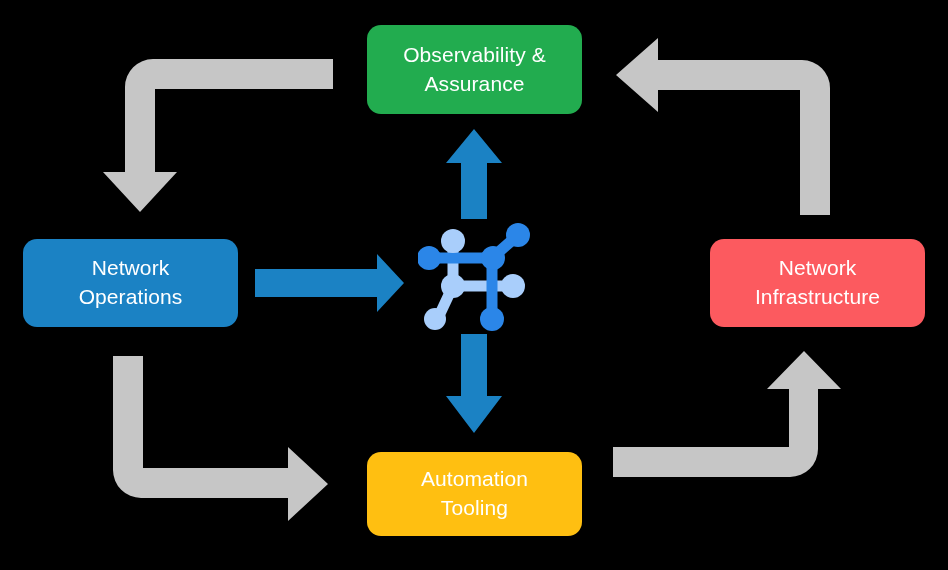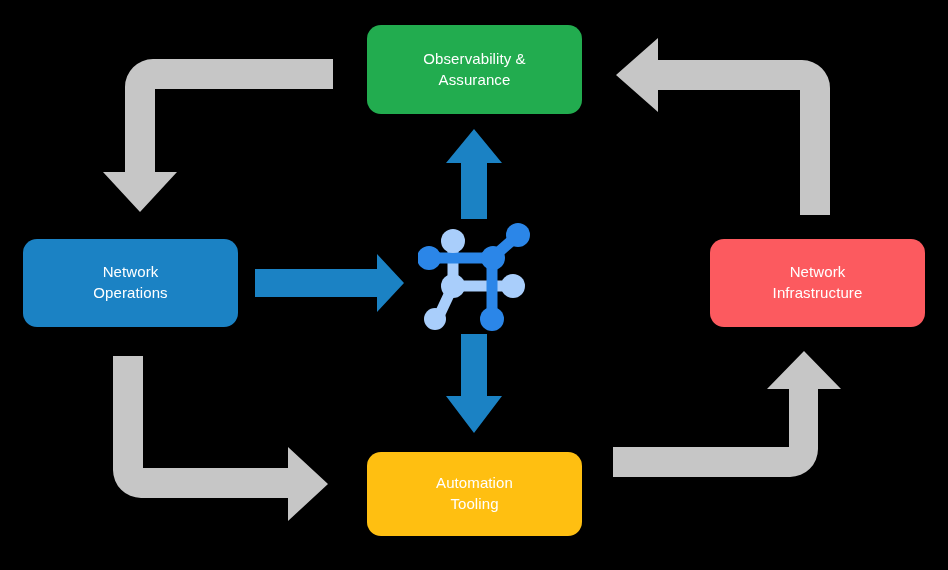--- a/index.html
+++ b/index.html
@@ -19,21 +19,21 @@
     overflow: hidden;
   }
   .node-box {
     position: absolute;
     display: flex;
     align-items: center;
     justify-content: center;
     text-align: center;
     border-radius: 14px;
     color: #ffffff;
-    font-size: 15px;
+    font-size: 21px;
     line-height: 1.38;
     font-weight: 400;
     letter-spacing: 0.1px;
     box-sizing: border-box;
     padding: 4px 10px;
     white-space: pre-line;
   }
   #box-observability {
     left: 367px;
     top: 25px;

